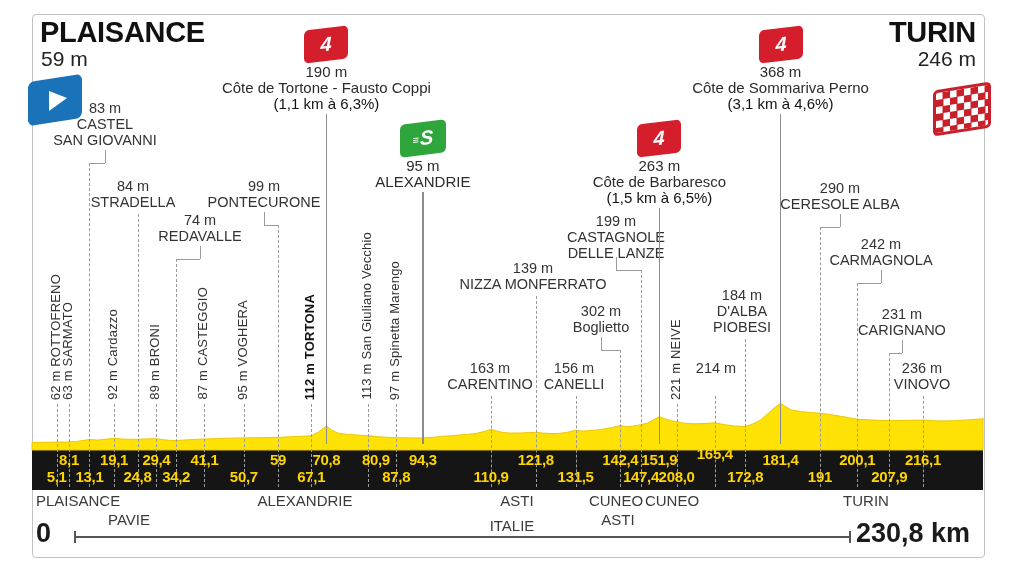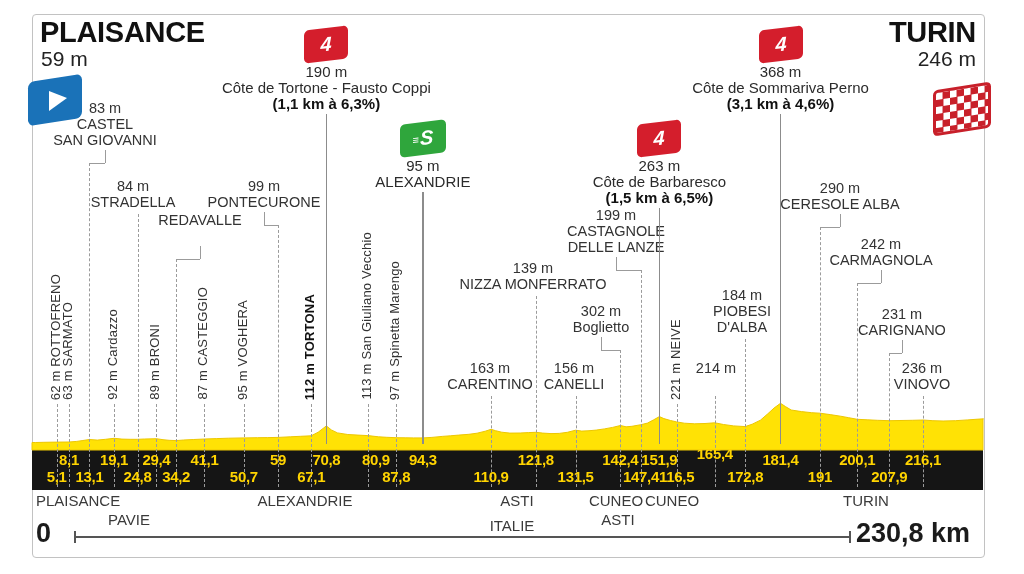--- a/index.html
+++ b/index.html
@@ -11,21 +11,21 @@
   #profile{position:absolute;left:0;top:0;}
   .vline-dash{position:absolute;width:0;border-left:1px dashed #9b9b9b;}
   .vline-solid{position:absolute;width:1.5px;background:#8c8c8c;}
   .seg-v{position:absolute;width:1px;background:#9b9b9b;}
   .seg-h{position:absolute;height:1px;background:#9b9b9b;}
   .town-h{position:absolute;width:220px;text-align:center;font-size:14.5px;line-height:16px;color:#333;}
   .town-v{position:absolute;writing-mode:vertical-rl;transform:rotate(180deg);
           font-size:13px;color:#333;white-space:nowrap;letter-spacing:.2px;}
   .town-v.bold{font-weight:bold;color:#111;}
   .climb{position:absolute;width:300px;text-align:center;font-size:15px;line-height:16px;color:#2b2b2b;}
-  .climb .detail{font-weight:bold;color:#111;}
+  .climb .detail{font-weight:normal;color:#111;}
   .catflag{position:absolute;width:44px;height:33px;background:#d41e2c;border-radius:5px;
            transform:skewY(-7deg);display:flex;align-items:center;justify-content:center;}
   .catflag span{color:#fff;font-weight:bold;font-style:italic;font-size:20px;}
   .sprintflag{position:absolute;width:46px;height:33px;background:#2fa63c;border-radius:5px;
            transform:skewY(-7deg);display:flex;align-items:center;justify-content:center;gap:2px;}
   .sprintflag .speed{color:#fff;font-size:11px;font-weight:bold;letter-spacing:-1px;}
   .sprintflag .s{color:#fff;font-weight:bold;font-style:italic;font-size:20px;}
   .kmnum{position:absolute;width:64px;text-align:center;font-size:15px;font-weight:bold;
          color:#ffd400;letter-spacing:-.3px;}
   .region{position:absolute;font-size:15px;color:#3a3a3a;white-space:nowrap;}
@@ -81,20 +81,21 @@
       </div>
       <div class="seg-v" style="left: 105px; top: 150px; height: 13px;"></div>
       <div class="seg-h" style="left: 89.4886px; top: 163px; width: 15.5114px;"></div>
       <div class="vline-dash" style="left: 89.4886px; top: 163px; height: 324px;"></div>
       <div class="town-h" style="left: 23px; top: 178px;">
         <div>84 m</div>
         <div>STRADELLA</div>
       </div>
       <div class="vline-dash" style="left: 137.529px; top: 214px; height: 273px;"></div>
       <div class="town-h" style="left: 90px; top: 212px;">
+        <div>74 m</div>
         <div>REDAVALLE</div>
       </div>
       <div class="seg-v" style="left: 200px; top: 246px; height: 13px;"></div>
       <div class="seg-h" style="left: 176.125px; top: 259px; width: 23.8748px;"></div>
       <div class="vline-dash" style="left: 176.125px; top: 259px; height: 228px;"></div>
       <div class="town-h" style="left: 154px; top: 178px;">
         <div>99 m</div>
         <div>PONTECURONE</div>
       </div>
       <div class="seg-v" style="left: 264px; top: 212px; height: 13px;"></div>
@@ -115,36 +116,36 @@
         <div>CANELLI</div>
       </div>
       <div class="vline-dash" style="left: 575.639px; top: 396px; height: 91px;"></div>
       <div class="town-h" style="left: 491px; top: 303px;">
         <div>302 m</div>
         <div>Boglietto</div>
       </div>
       <div class="seg-v" style="left: 601px; top: 337px; height: 13px;"></div>
       <div class="seg-h" style="left: 601px; top: 350px; width: 19.3944px;"></div>
       <div class="vline-dash" style="left: 620.394px; top: 350px; height: 137px;"></div>
-      <div class="town-h" style="left: 506px; top: 207px;">
+      <div class="town-h" style="left: 506px; top: 213px;">
         <div>199 m</div>
         <div>CASTAGNOLE</div>
         <div>DELLE LANZE</div>
       </div>
       <div class="seg-v" style="left: 616px; top: 257px; height: 13px;"></div>
       <div class="seg-h" style="left: 616px; top: 270px; width: 24.9244px;"></div>
       <div class="vline-dash" style="left: 640.924px; top: 270px; height: 217px;"></div>
       <div class="town-h" style="left: 606px; top: 360px;">
         <div>214 m</div>
       </div>
       <div class="vline-dash" style="left: 714.832px; top: 396px; height: 91px;"></div>
       <div class="town-h" style="left: 632px; top: 287px;">
         <div>184 m</div>
+        <div>D'ALBA</div>
         <div>PIOBESI</div>
-        <div>D'ALBA</div>
       </div>
       <div class="vline-dash" style="left: 745.217px; top: 339px; height: 148px;"></div>
       <div class="town-h" style="left: 730px; top: 180px;">
         <div>290 m</div>
         <div>CERESOLE ALBA</div>
       </div>
       <div class="seg-v" style="left: 840px; top: 214px; height: 13px;"></div>
       <div class="seg-h" style="left: 819.946px; top: 227px; width: 20.054px;"></div>
       <div class="vline-dash" style="left: 819.946px; top: 227px; height: 260px;"></div>
       <div class="town-h" style="left: 771px; top: 236px;">
@@ -220,21 +221,21 @@
       <div class="kmnum" style="left: 24.6406px; top: 468px;">5,1</div>
       <div class="kmnum" style="left: 57.4886px; top: 468px;">13,1</div>
       <div class="kmnum" style="left: 105.529px; top: 468px;">24,8</div>
       <div class="kmnum" style="left: 144.125px; top: 468px;">34,2</div>
       <div class="kmnum" style="left: 211.874px; top: 468px;">50,7</div>
       <div class="kmnum" style="left: 279.213px; top: 468px;">67,1</div>
       <div class="kmnum" style="left: 364.207px; top: 468px;">87,8</div>
       <div class="kmnum" style="left: 459.055px; top: 468px;">110,9</div>
       <div class="kmnum" style="left: 543.639px; top: 468px;">131,5</div>
       <div class="kmnum" style="left: 608.924px; top: 468px;">147,4</div>
-      <div class="kmnum" style="left: 644.647px; top: 468px;">116,5</div>
+      <div class="kmnum" style="left: 644.647px; top: 468px;">208,0</div>
       <div class="kmnum" style="left: 713.217px; top: 468px;">172,8</div>
       <div class="kmnum" style="left: 787.946px; top: 468px;">191</div>
       <div class="kmnum" style="left: 857.337px; top: 468px;">207,9</div>
       <div class="region" style="top: 492px; left: 36px;">PLAISANCE</div>
       <div class="region" style="top: 511px; left: 108px;">PAVIE</div>
       <div class="region" style="top: 492px; left: 225px; width: 160px; text-align: center;">ALEXANDRIE</div>
       <div class="region" style="top: 492px; left: 437px; width: 160px; text-align: center;">ASTI</div>
       <div class="region" style="top: 517px; left: 432px; width: 160px; text-align: center;">ITALIE</div>
       <div class="region" style="top: 492px; left: 536px; width: 160px; text-align: center;">CUNEO</div>
       <div class="region" style="top: 511px; left: 538px; width: 160px; text-align: center;">ASTI</div>

